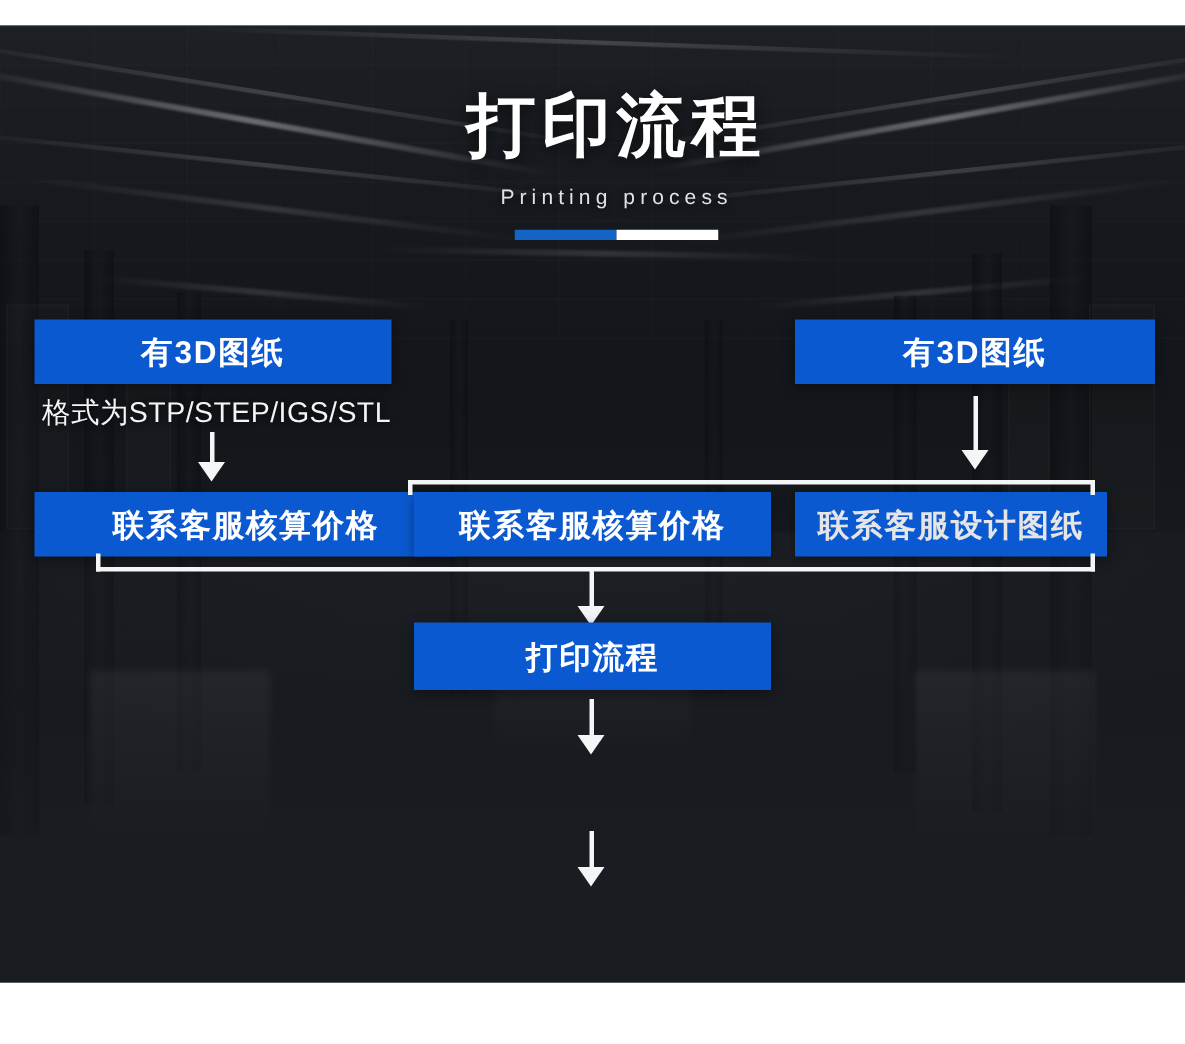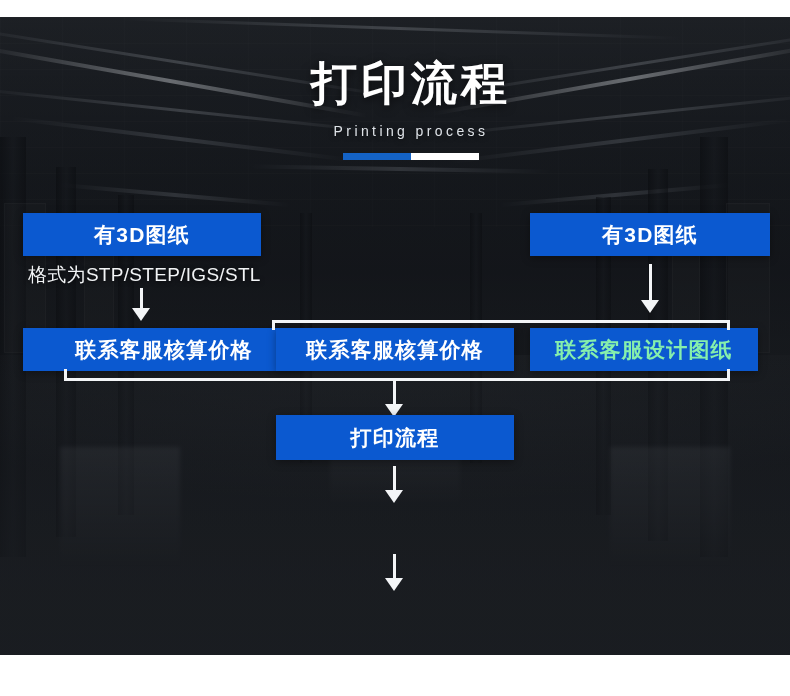--- a/index.html
+++ b/index.html
@@ -257,21 +257,21 @@
     <div class="vline" style="left: 140px; top: 288px; height: 22px; background: rgb(243, 245, 247);"></div>
     <div class="arrowhead" style="left: 132px; top: 308px; border-top-color: rgb(243, 245, 247);"></div>
 
     <div class="vline" style="left: 649px; top: 264px; height: 38px; background: rgb(243, 245, 247);"></div>
     <div class="arrowhead" style="left: 641px; top: 300px; border-top-color: rgb(243, 245, 247);"></div>
 
     <div class="node" style="left: 23px; top: 328px; width: 282px; height: 43px; background: rgb(11, 89, 208); color: rgb(255, 255, 255);">联系客服核算价格</div>
 
     <div class="node" style="left: 276px; top: 328px; width: 238px; height: 43px; background: rgb(11, 89, 208); color: rgb(255, 255, 255);">联系客服核算价格</div>
 
-    <div class="node" style="left: 530px; top: 328px; width: 228px; height: 43px; background: rgb(11, 89, 208); color: #86efac;">联系客服设计图纸</div>
+    <div class="node" style="left: 530px; top: 328px; width: 208px; height: 43px; background: rgb(11, 89, 208); color: #e5e5e5;">联系客服设计图纸</div>
 
     <div class="hline" style="left: 272px; top: 320px; width: 458px; background: rgb(243, 245, 247);"></div>
     <div class="vline" style="left: 272px; top: 320px; height: 10px; background: rgb(243, 245, 247);"></div>
     <div class="vline" style="left: 727px; top: 320px; height: 10px; background: rgb(243, 245, 247);"></div>
 
     <div class="hline" style="left: 64px; top: 378px; width: 666px; background: rgb(243, 245, 247);"></div>
     <div class="vline" style="left: 64px; top: 369px; height: 12px; background: rgb(243, 245, 247);"></div>
     <div class="vline" style="left: 727px; top: 369px; height: 12px; background: rgb(243, 245, 247);"></div>
 
     <div class="vline" style="left: 393px; top: 378px; height: 28px; background: rgb(243, 245, 247);"></div>

